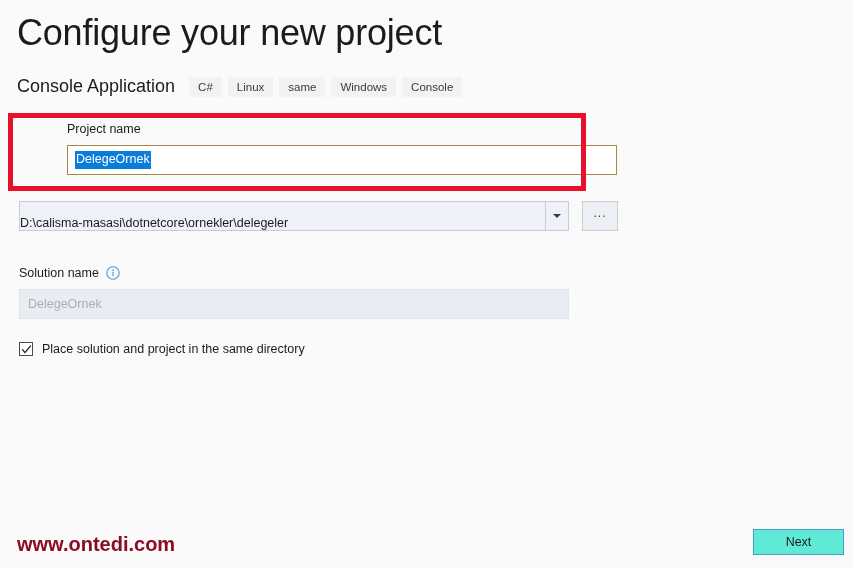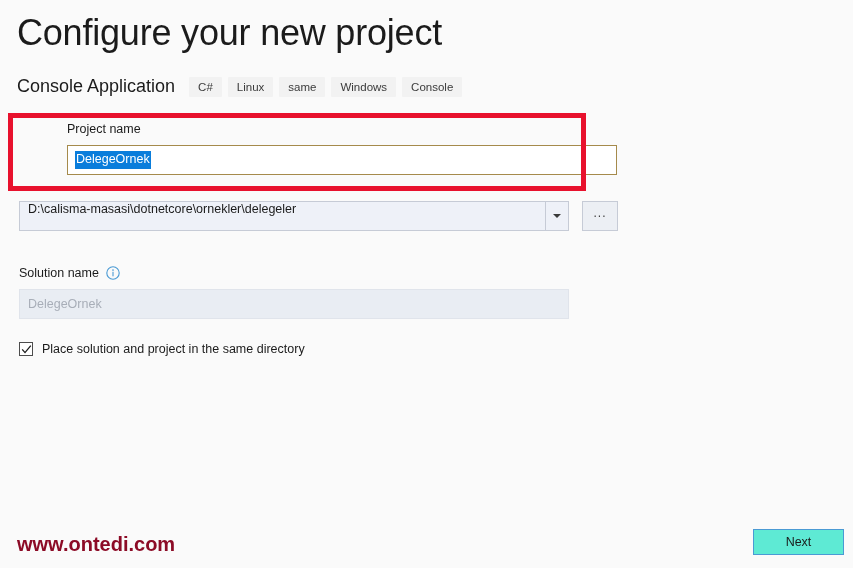--- a/index.html
+++ b/index.html
@@ -123,22 +123,21 @@
     margin-top: 9px;
   }
   .combobox {
     position: relative;
     width: 550px;
     height: 30px;
     background: #eef1f8;
     border: 1px solid #c6cbd6;
     box-sizing: border-box;
     display: flex;
-    align-items: flex-start;
-    padding-left: 8px;
+    align-items: flex-end;
   }
   .combobox-value {
     font-size: 12.5px;
     color: #1b1b1b;
     white-space: nowrap;
   }
   .combo-arrow-zone {
     position: absolute;
     right: 0;
     top: 0;

